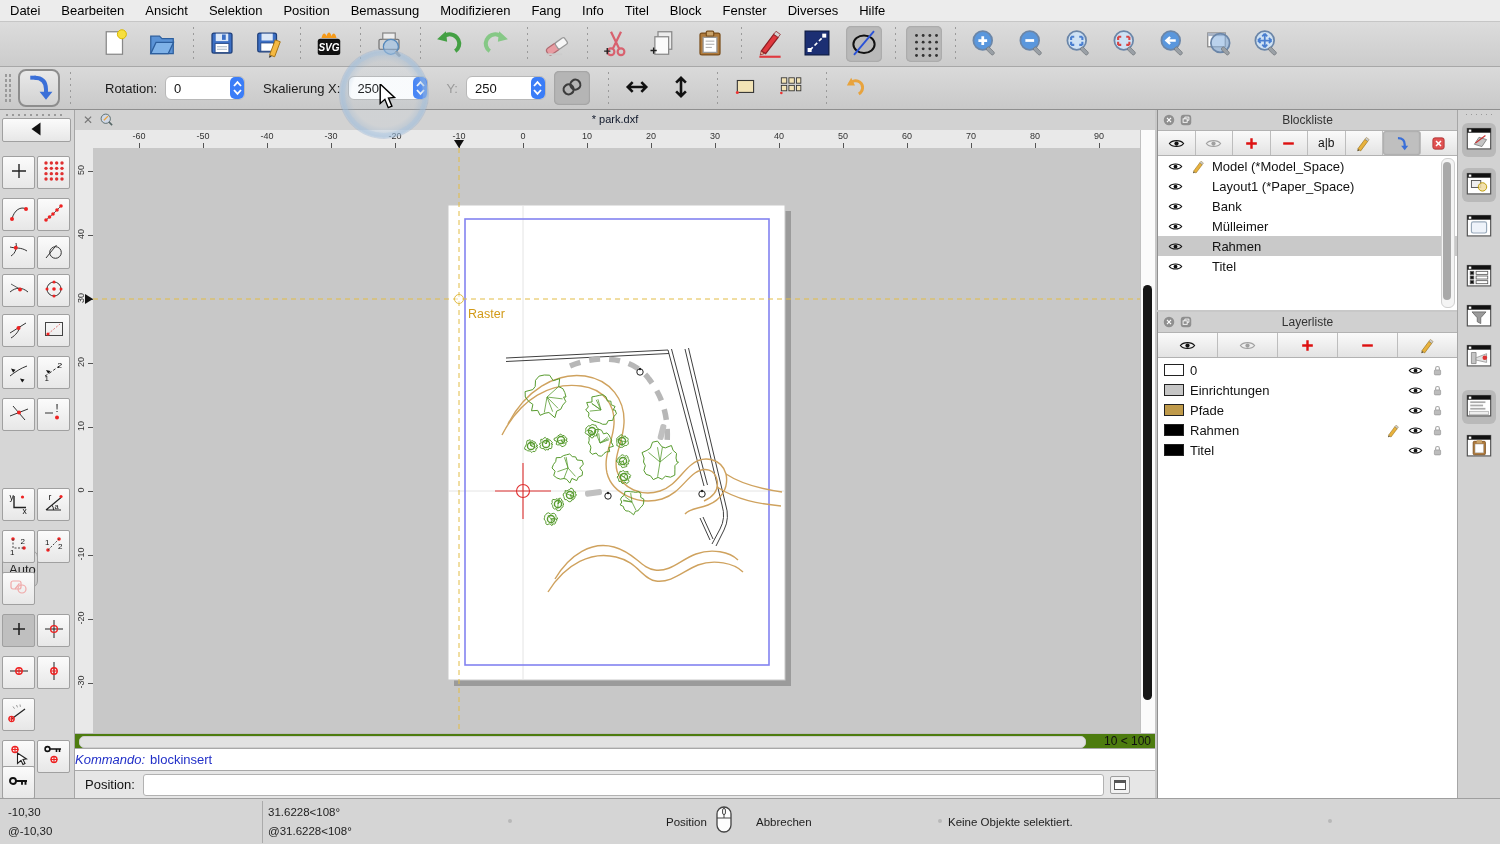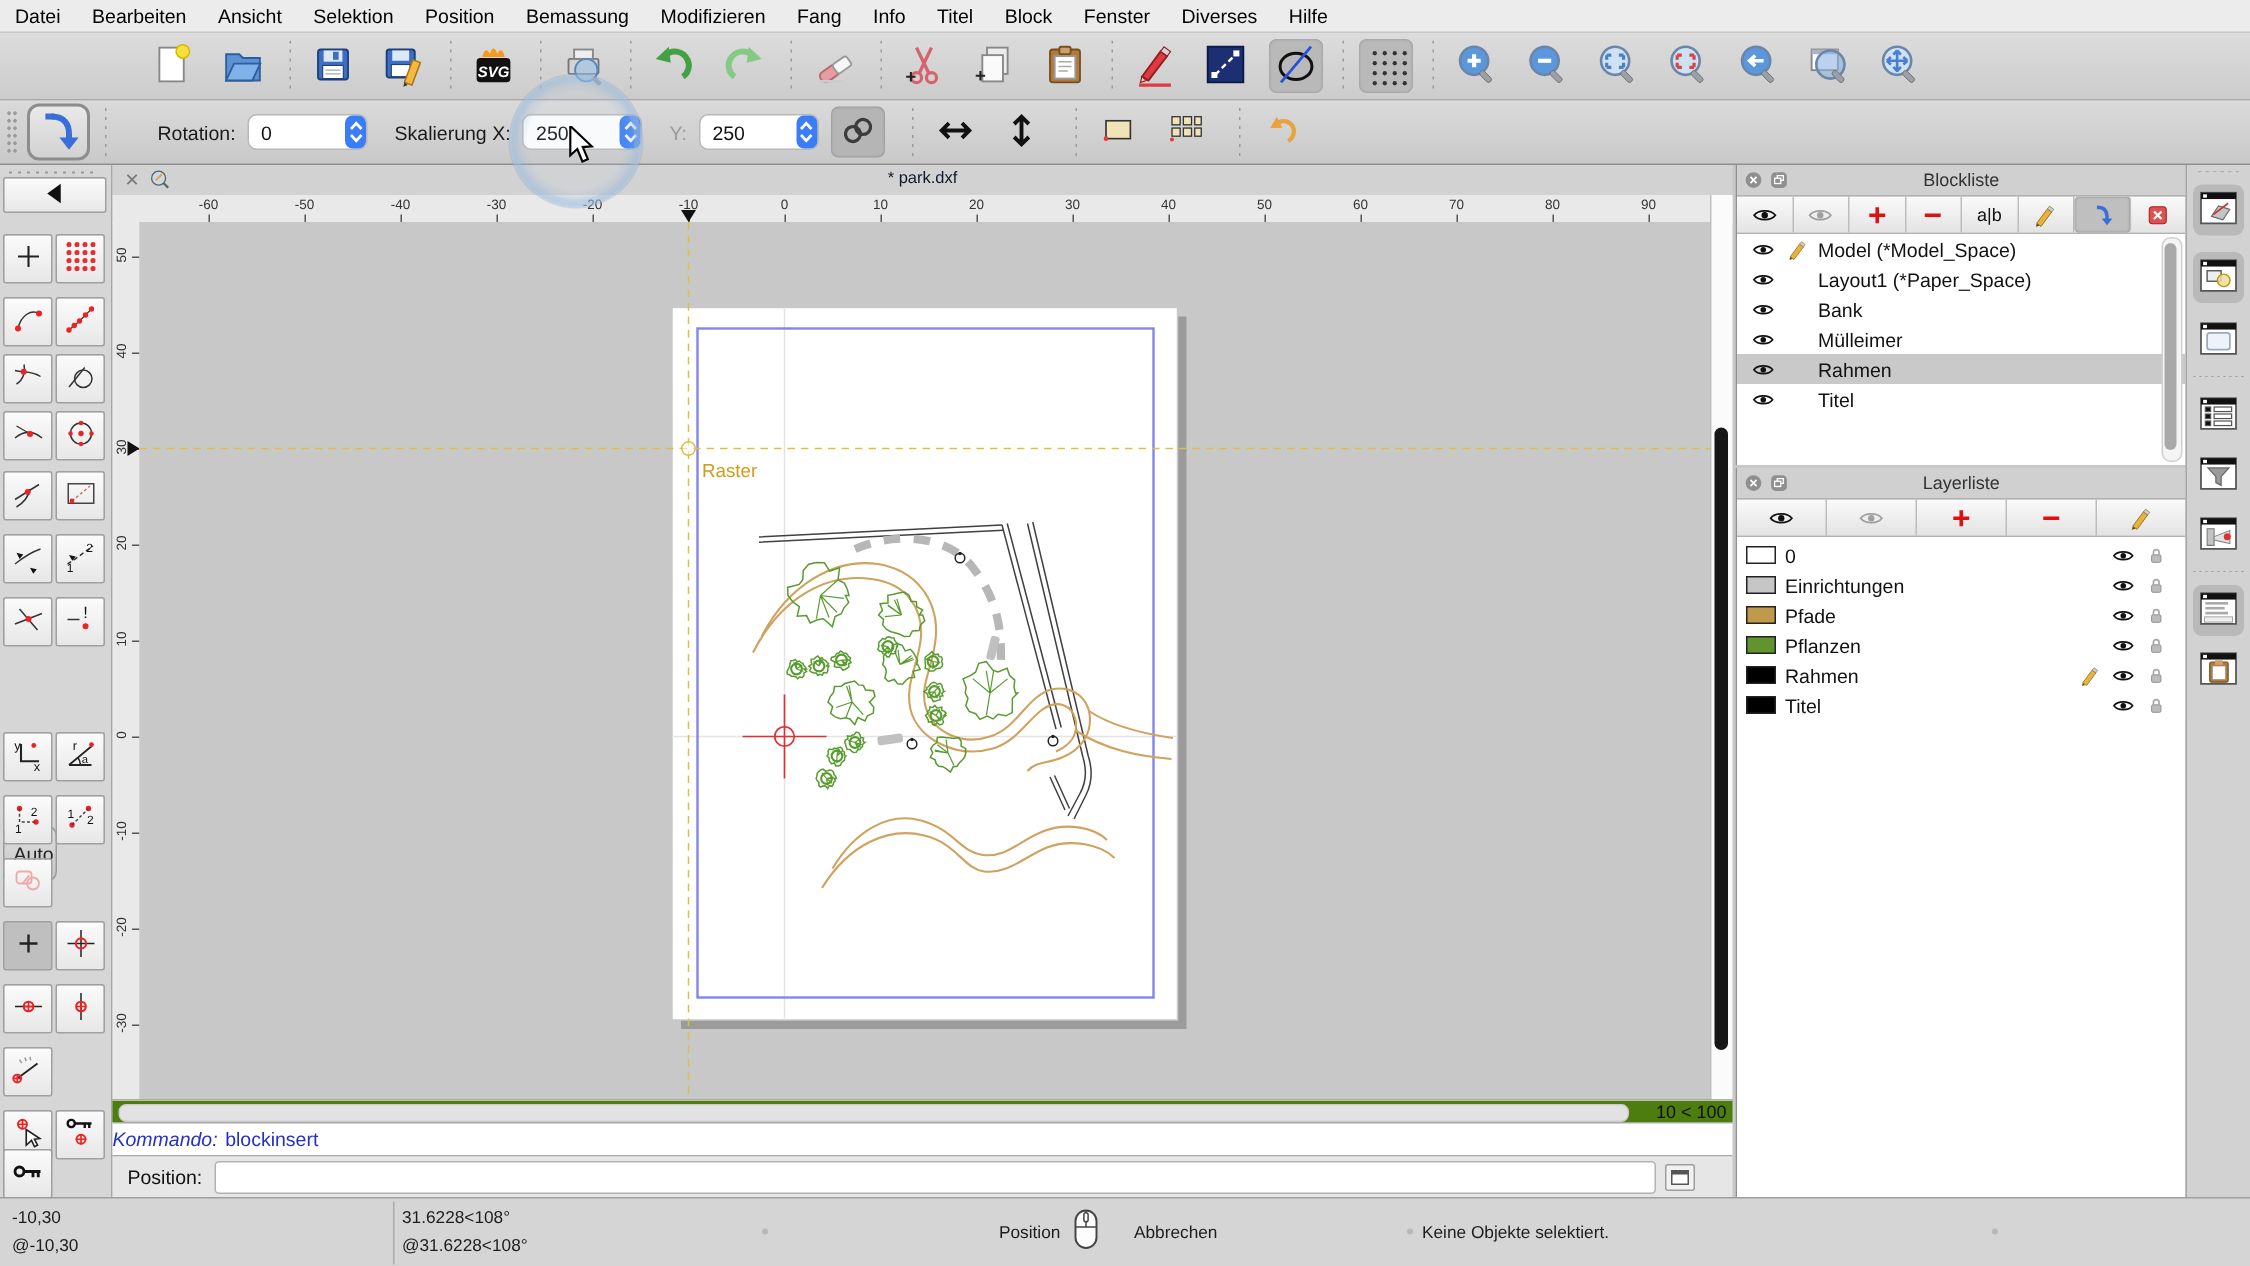--- a/index.html
+++ b/index.html
@@ -1114,37 +1114,20 @@
             </svg>
           </span>
           <span style="position:absolute;right:12px" class="row-icon">
             <svg width="15" height="15" viewBox="0 0 24 24">
               <rect x="7" y="11" width="10" height="8" rx="1.5" fill="#bcbcbc" stroke="#8f8f8f"></rect>
               <path d="M9 11 v-2.5 a3 3 0 0 1 6 0 V11" fill="none" stroke="#a8a8a8" stroke-width="1.8"></path>
             </svg>
           </span>
         </div>
         <div class="lrow">
-          <span class="swatch" style="background:#61942f"></span>
-          <span style="margin-left:6px">Pflanzen</span>
-          <span style="position:absolute;right:56px" class="row-icon"></span>
-          <span style="position:absolute;right:34px" class="row-icon">
-            <svg width="15" height="15" viewBox="0 0 24 24">
-              <path d="M2 12 C6 6.5 18 6.5 22 12 C18 17.5 6 17.5 2 12z" fill="none" stroke="#111" stroke-width="1.7"></path>
-              <circle cx="12" cy="12" r="3" fill="#111"></circle>
-            </svg>
-          </span>
-          <span style="position:absolute;right:12px" class="row-icon">
-            <svg width="15" height="15" viewBox="0 0 24 24">
-              <rect x="7" y="11" width="10" height="8" rx="1.5" fill="#bcbcbc" stroke="#8f8f8f"></rect>
-              <path d="M9 11 v-2.5 a3 3 0 0 1 6 0 V11" fill="none" stroke="#a8a8a8" stroke-width="1.8"></path>
-            </svg>
-          </span>
-        </div>
-        <div class="lrow">
           <span class="swatch" style="background:#000000"></span>
           <span style="margin-left:6px">Rahmen</span>
           <span style="position:absolute;right:56px" class="row-icon">
             <svg width="15" height="15" viewBox="0 0 24 24">
               <path d="M4 19.5 L14 6 l4 3 L8 22.5z" fill="#e8b23d" stroke="#8a6514" stroke-width=".8"></path>
               <path d="M14 6 l2-2.6 4 3 -2 2.6z" fill="#caccce" stroke="#8a6514" stroke-width=".6"></path>
               <path d="M4 19.5 l-.8 3.4 3.2-1z" fill="#5a4a20"></path>
             </svg>
           </span>
           <span style="position:absolute;right:34px" class="row-icon">

